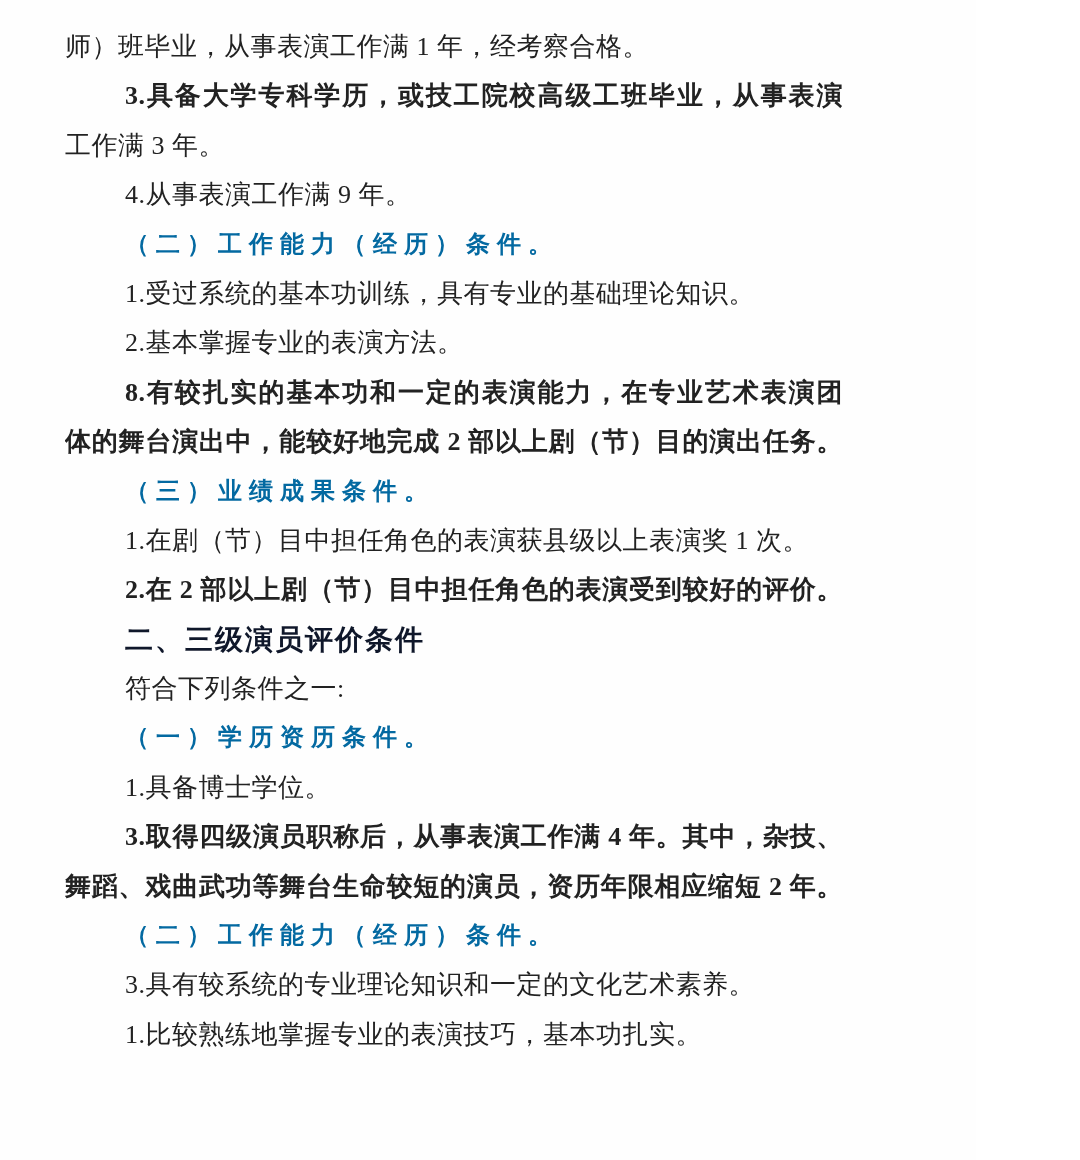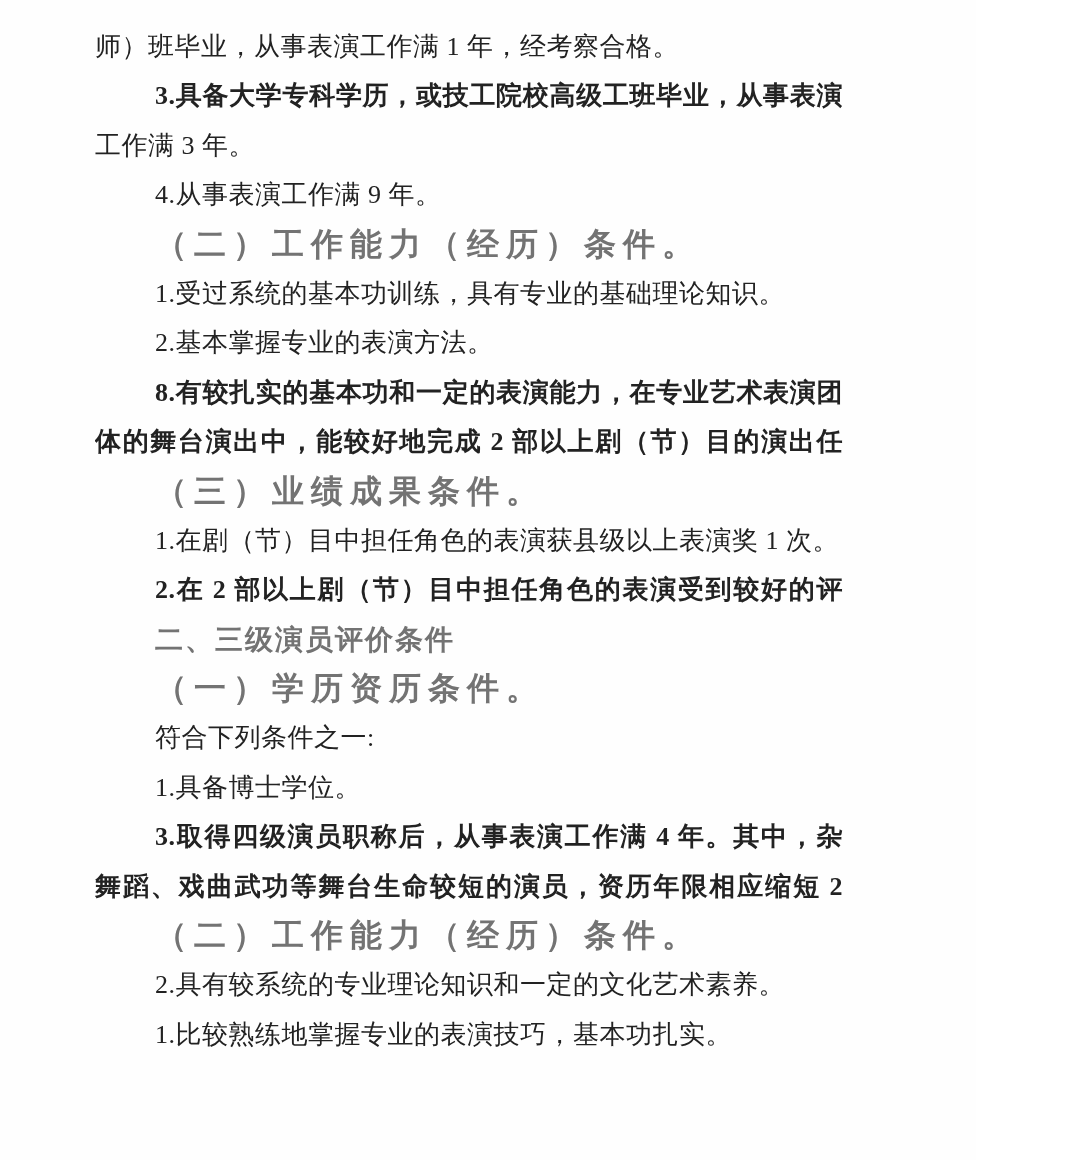--- a/index.html
+++ b/index.html
@@ -6,21 +6,21 @@
     margin: 0;
     padding: 0;
     background: #ffffff;
   }
   .page {
     position: relative;
     width: 976px;
     height: 1160px;
     box-sizing: border-box;
     background: #fefefe;
-    padding: 22px 133px 0 95px;
+    padding: 22px 133px 0 65px;
     overflow: hidden;
     font-family: "Liberation Serif", "DejaVu Serif", serif;
     color: #222222;
   }
   .doc-body {
     width: 100%;
   }
   .line {
     height: 49.4px;
     line-height: 49.4px;
@@ -34,28 +34,28 @@
   .line.fill {
     white-space: normal;
     text-align: justify;
     text-align-last: justify;
     text-justify: inter-character;
     overflow: hidden;
     font-weight: bold;
   }
   .line.kai {
     font-weight: bold;
-    color: #737373;
-    font-size: 32px;
+    color: #0369a1;
+    font-size: 24px;
     letter-spacing: 7px;
   }
   .line.hei {
     font-family: "Liberation Sans", "DejaVu Sans", sans-serif;
     font-weight: bold;
-    color: #737373;
+    color: #0f172a;
     font-size: 28px;
     letter-spacing: 2px;
   }
 </style>
 </head>
 <body>
 
 <div class="page">
   <div class="doc-body" id="doc">
       <div class="line">师）班毕业，从事表演工作满 1 年，经考察合格。</div>
@@ -64,22 +64,22 @@
       <div class="line indent">4.从事表演工作满 9 年。</div>
       <div class="line kai indent">（二）工作能力（经历）条件。</div>
       <div class="line indent">1.受过系统的基本功训练，具有专业的基础理论知识。</div>
       <div class="line indent">2.基本掌握专业的表演方法。</div>
       <div class="line indent fill">8.有较扎实的基本功和一定的表演能力，在专业艺术表演团</div>
       <div class="line fill">体的舞台演出中，能较好地完成 2 部以上剧（节）目的演出任务。</div>
       <div class="line kai indent">（三）业绩成果条件。</div>
       <div class="line indent">1.在剧（节）目中担任角色的表演获县级以上表演奖 1 次。</div>
       <div class="line indent fill">2.在 2 部以上剧（节）目中担任角色的表演受到较好的评价。</div>
       <div class="line hei indent">二、三级演员评价条件</div>
+      <div class="line indent">符合下列条件之一:</div>
       <div class="line kai indent">（一）学历资历条件。</div>
-      <div class="line indent">符合下列条件之一:</div>
       <div class="line indent">1.具备博士学位。</div>
       <div class="line indent fill">3.取得四级演员职称后，从事表演工作满 4 年。其中，杂技、</div>
       <div class="line fill">舞蹈、戏曲武功等舞台生命较短的演员，资历年限相应缩短 2 年。</div>
       <div class="line kai indent">（二）工作能力（经历）条件。</div>
-      <div class="line indent">2.具有较系统的专业理论知识和一定的文化艺术素养。</div>
+      <div class="line indent">3.具有较系统的专业理论知识和一定的文化艺术素养。</div>
       <div class="line indent">1.比较熟练地掌握专业的表演技巧，基本功扎实。</div>
     </div>
 </div>
 
 </body></html>

